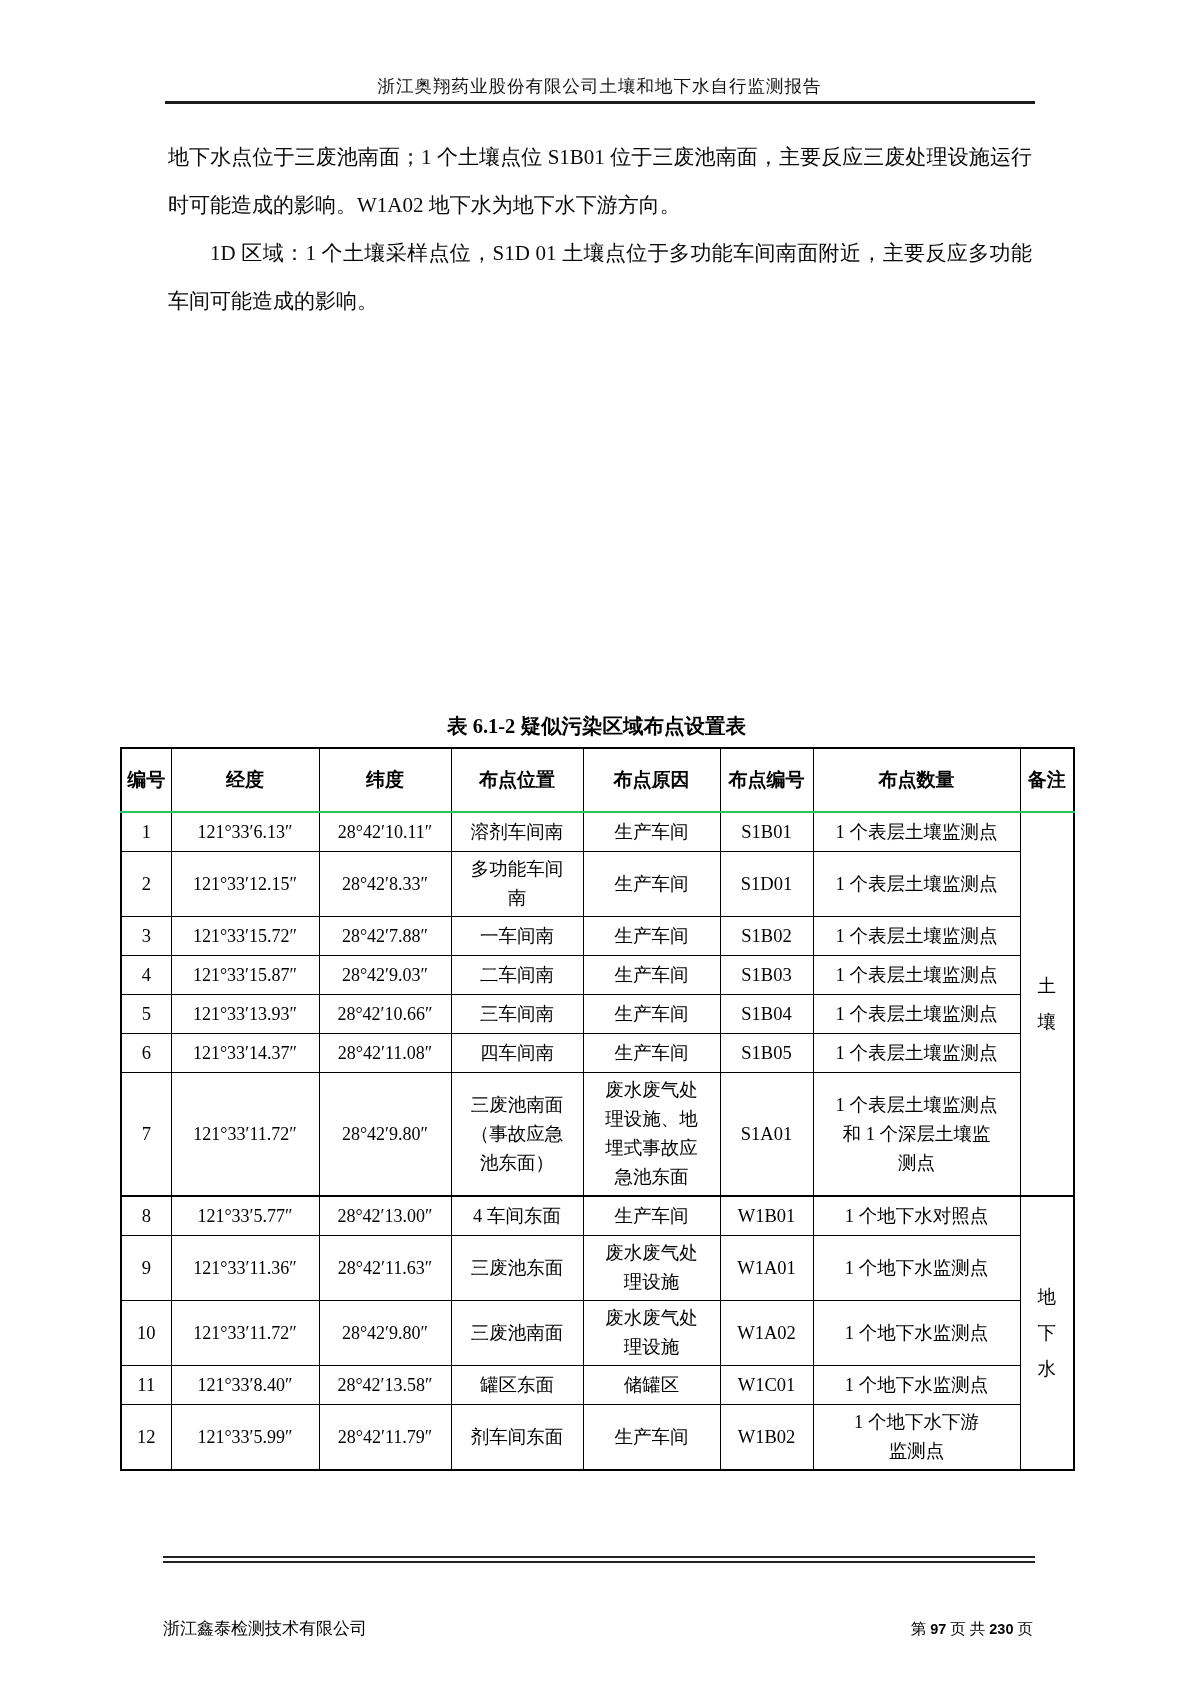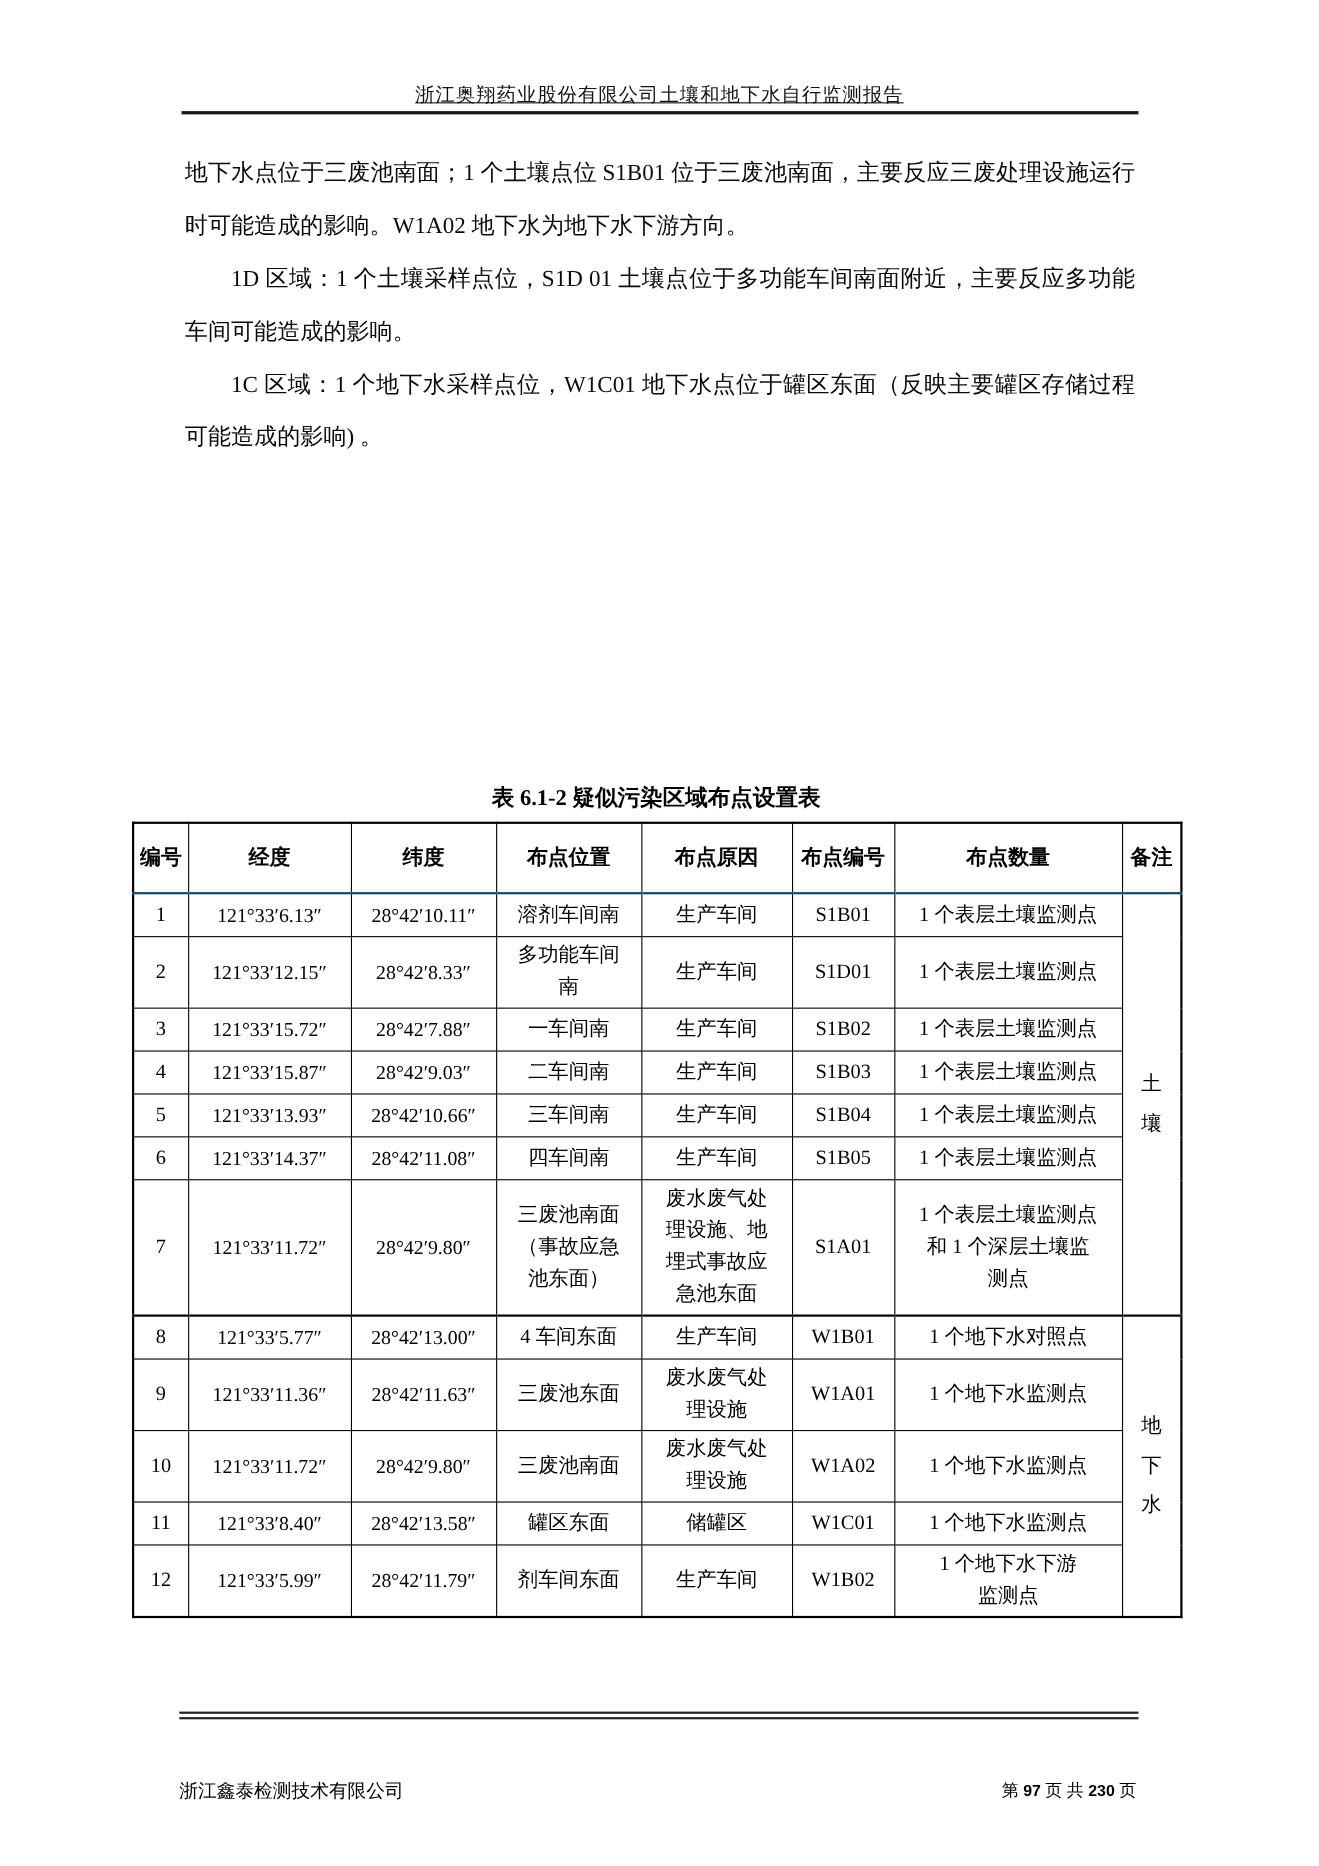--- a/index.html
+++ b/index.html
@@ -4,21 +4,21 @@
 <style>
   html,body { margin:0; padding:0; background:#ffffff; }
   .page {
     position:relative; width:1199px; height:1696px; background:#ffffff;
     font-family:"Liberation Serif","DejaVu Serif",serif; color:#000;
     overflow:hidden;
   }
   
   .doc-header-title {
     position:absolute; top:74px; left:0; width:100%;
-    text-align:center; font-size:17.5px; letter-spacing:1px; color:#111;text-decoration:underline;
+    text-align:center; font-size:17.5px; letter-spacing:1px; color:#111;
   }
   .doc-header-rule {
     position:absolute; top:101px; left:165px; width:870px; height:3px;
     background:#1c1c1c;
   }
   
   .paras {
     position:absolute; top:133px; left:168px; width:864px;
   }
   .para {
@@ -36,21 +36,21 @@
     border-collapse:collapse; table-layout:fixed; width:953px;
     border:2px solid #000;
   }
   .monitor th, .monitor td {
     border:1px solid #000; text-align:center; vertical-align:middle;
     padding:3px 2px; font-size:18.5px; line-height:29px;
     white-space:pre-line; overflow:hidden;
   }
   .monitor thead th {
     font-weight:bold; font-size:19px; height:56px;
-    border-bottom:2px solid #0c4a6e; line-height:28px;
+    border-bottom:2px solid #22c55e; line-height:28px;
   }
   .monitor tbody td { height:32px; }
   .monitor tr.section-start td { border-top:2px solid #000; }
   .c-no{width:50px} .c-lng{width:148px} .c-lat{width:132px}
   .c-loc{width:132px} .c-reason{width:137px} .c-code{width:93px}
   .c-count{width:207px} .c-remark{width:54px}
   .monitor td.c-lng, .monitor td.c-lat { font-size:18px; }
   .remark-text {
     width:1.1em; margin:16px auto; word-break:break-all;
     line-height:36px; font-size:18.5px;
@@ -76,21 +76,20 @@
 <body>
 
 <div class="page">
 
   <div class="doc-header-title">浙江奥翔药业股份有限公司土壤和地下水自行监测报告</div>
   <div class="doc-header-rule"></div>
 
   <div class="paras">
     <p class="para">地下水点位于三废池南面；1 个土壤点位 S1B01 位于三废池南面，主要反应三废处理设施运行时可能造成的影响。W1A02 地下水为地下水下游方向。</p>
     <p class="para indent">1D 区域：1 个土壤采样点位，S1D 01 土壤点位于多功能车间南面附近，主要反应多功能车间可能造成的影响。</p>
-    <p class="para indent">1C 区域：1 个地下水采样点位，W1C01 地下水点位于罐区东面（反映主要罐区存储过程可能造成的影响) 。</p>
   </div>
 
   <div class="table-section">
     <div class="table-title">表 6.1-2 疑似污染区域布点设置表</div>
     <table class="monitor">
       <colgroup>
         <col class="c-no">
           <col class="c-lng">
           <col class="c-lat">
           <col class="c-loc">

